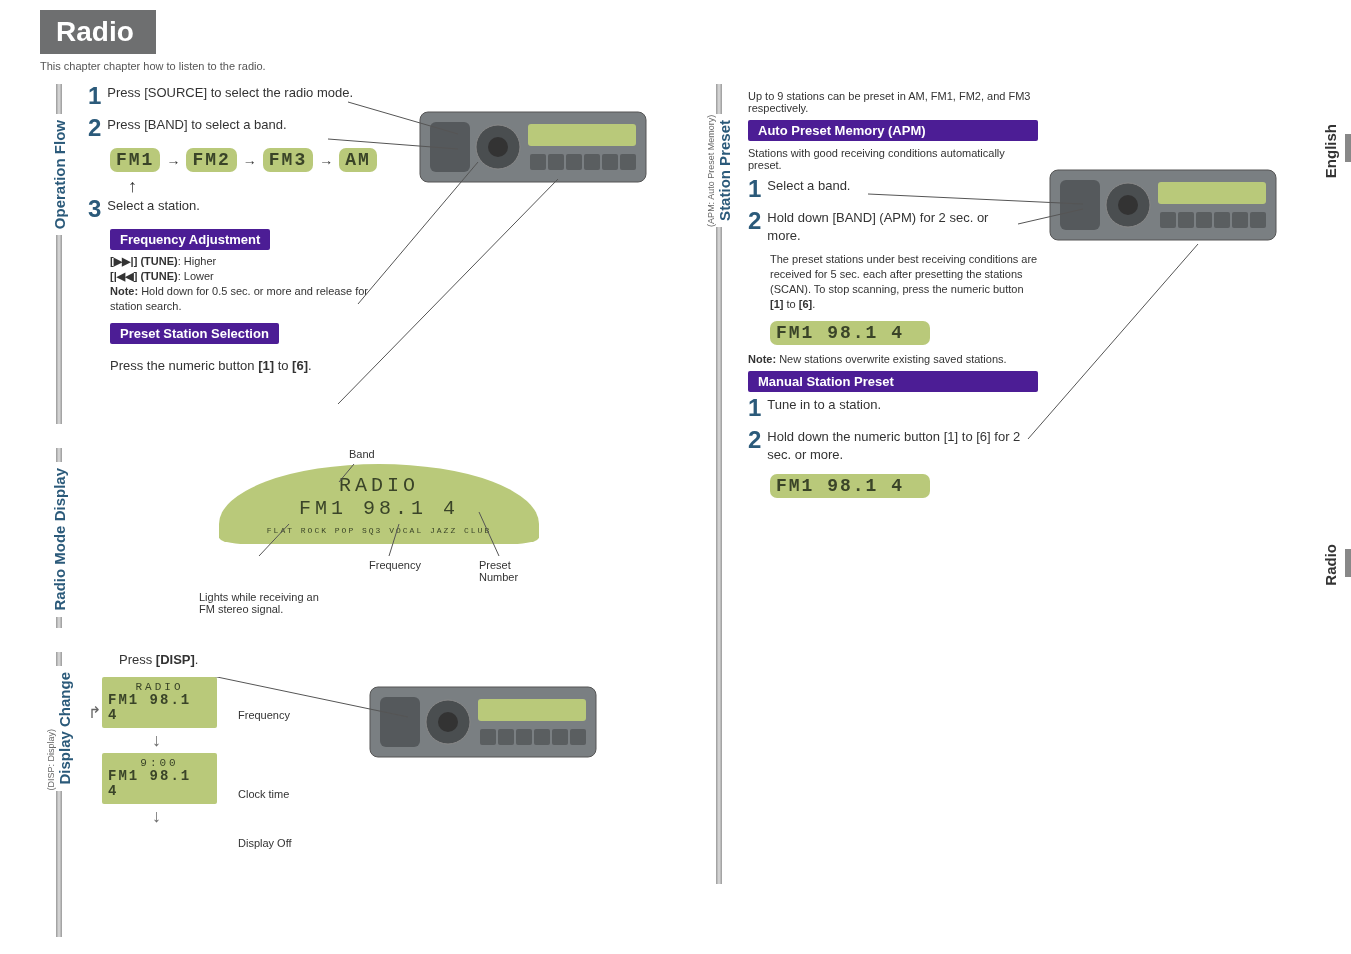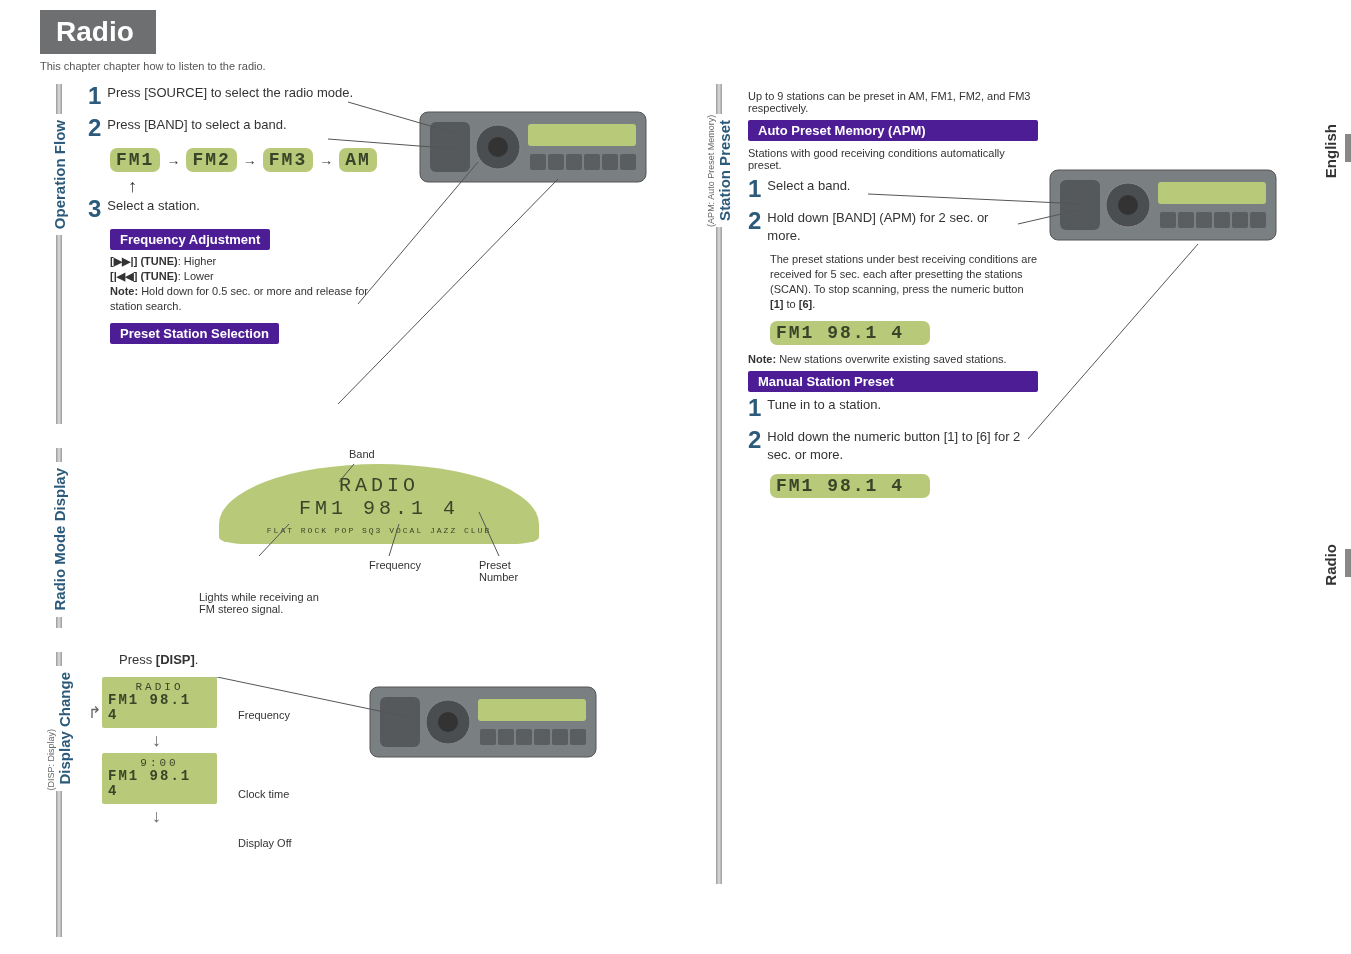--- a/index.html
+++ b/index.html
@@ -91,20 +91,21 @@
             <div class="sub-head">Frequency Adjustment</div>
             <div class="sub-body">
               <b>[▶▶|] (TUNE)</b>: Higher<br>
               <b>[|◀◀] (TUNE)</b>: Lower<br>
               <b>Note:</b> Hold down for 0.5 sec. or more and release for station search.
             </div>
           </div>
           <div class="sub-box">
             <div class="sub-head">Preset Station Selection</div>
           </div>
+          <div class="press-line">Press the numeric button <b>[1]</b> to <b>[6]</b>.</div>
 
           <svg class="radio-img" style="top:8px; left:340px;" width="230" height="110" viewBox="0 0 230 110">
             <rect x="2" y="20" width="226" height="70" rx="8" fill="#7a7f82" stroke="#555"></rect>
             <rect x="12" y="30" width="40" height="50" rx="6" fill="#55595c"></rect>
             <circle cx="80" cy="55" r="22" fill="#4a4e50" stroke="#888"></circle>
             <circle cx="80" cy="55" r="10" fill="#333"></circle>
             <rect x="110" y="32" width="108" height="22" rx="3" fill="#b9c97a"></rect>
             <g fill="#5a5e60">
               <rect x="112" y="62" width="16" height="16" rx="2"></rect>
                 <rect x="130" y="62" width="16" height="16" rx="2"></rect>

